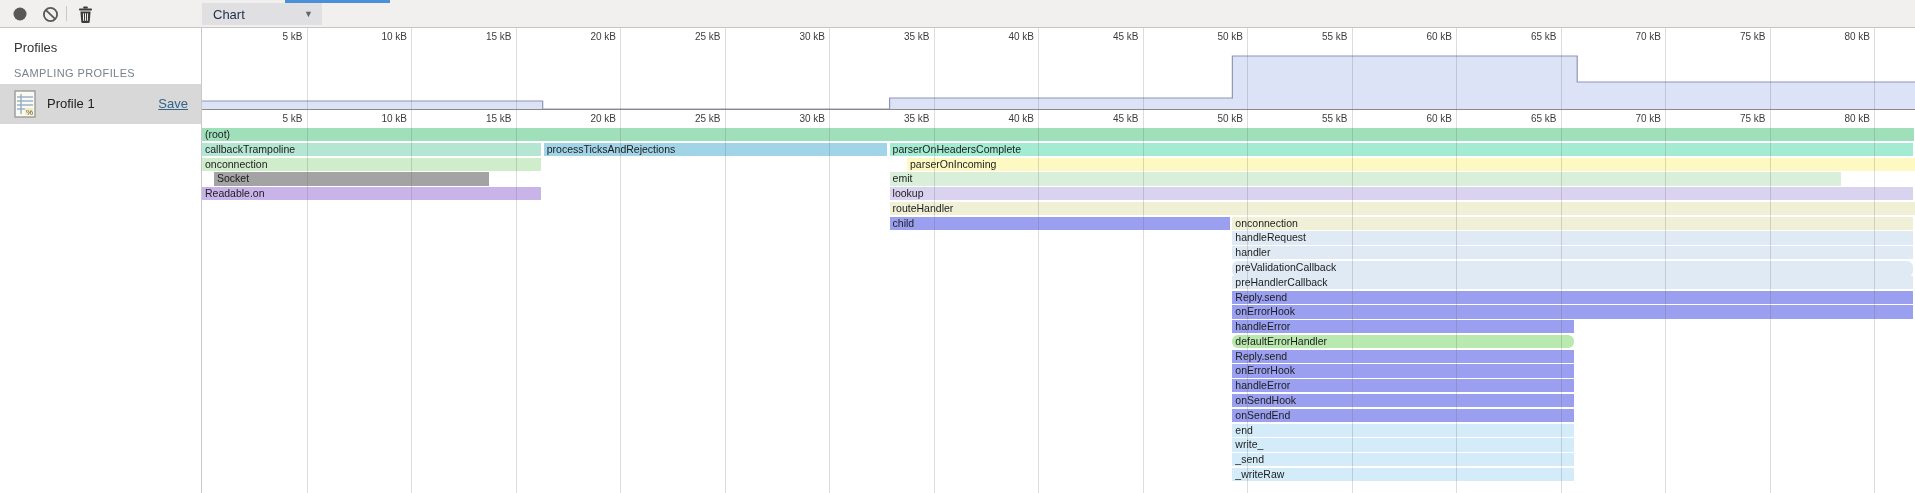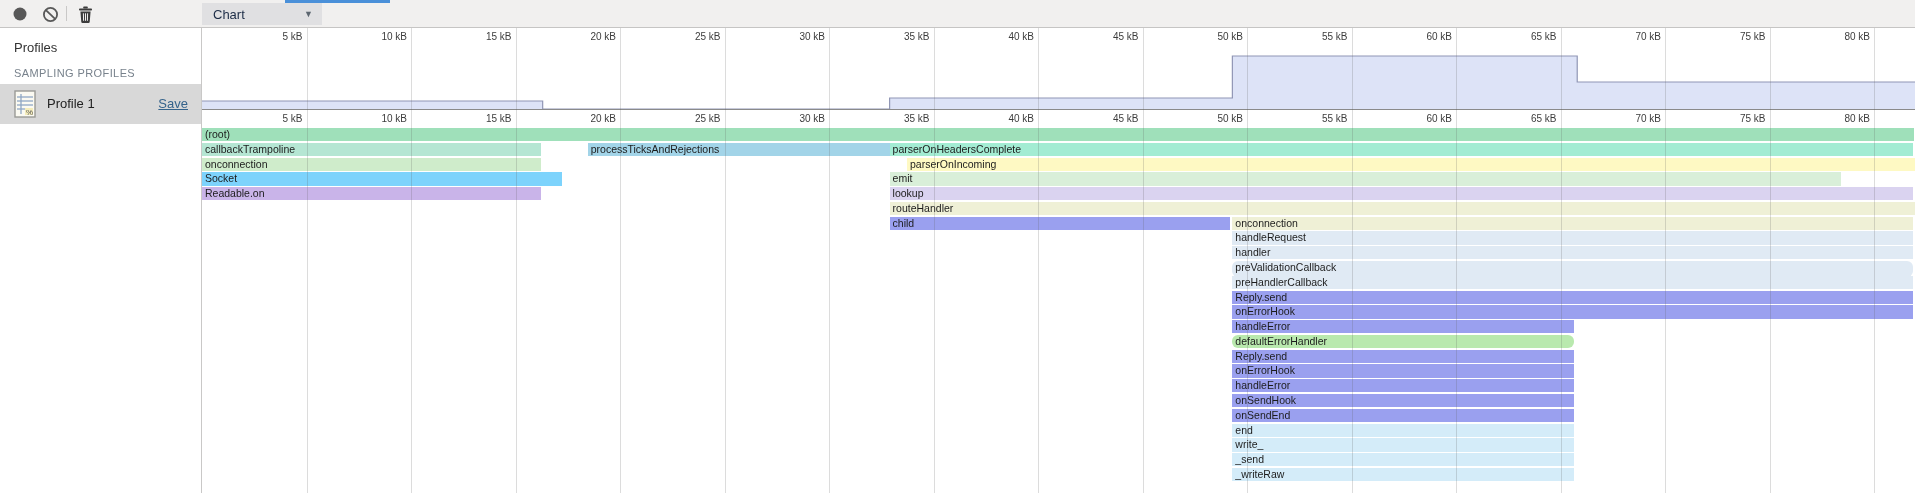--- a/index.html
+++ b/index.html
@@ -142,29 +142,29 @@
         <span class="tick-label" style="left: 1401px;">70 kB</span>
         <span class="tick-label" style="left: 1505.5px;">75 kB</span>
         <span class="tick-label" style="left: 1610px;">80 kB</span>
       </div>
     <div class="rows" id="rows">
         <div class="frow" style="top: 0px;">
           <div class="fbar" style="left: 0px; width: 1711.5px; height: 13.2px; background: rgb(159, 224, 186);"><span>(root)</span></div>
         </div>
         <div class="frow" style="top: 14.78px;">
           <div class="fbar" style="left: 0px; width: 339.17px; height: 13.2px; background: rgb(181, 230, 211);"><span>callbackTrampoline</span></div>
-          <div class="fbar" style="left: 341.715px; width: 343.35px; height: 13.2px; background: rgb(162, 212, 232); margin-left: 44px;"><span>processTicksAndRejections</span></div>
+          <div class="fbar" style="left: 341.715px; width: 343.35px; height: 13.2px; background: rgb(162, 212, 232);"><span>processTicksAndRejections</span></div>
           <div class="fbar" style="left: 687.61px; width: 1023.89px; height: 13.2px; background: rgb(163, 236, 211);"><span>parserOnHeadersComplete</span></div>
         </div>
         <div class="frow" style="top: 29.56px;">
           <div class="fbar" style="left: 0px; width: 339.17px; height: 13.2px; background: rgb(207, 236, 203);"><span>onconnection</span></div>
           <div class="fbar" style="left: 705px; width: 1223px; height: 13.2px; background: #fef9c3;"><span>parserOnIncoming</span></div>
         </div>
         <div class="frow" style="top: 44.34px;">
-          <div class="fbar" style="left: 0px; width: 360px; height: 13.2px; background: #7dd3fc;"><span>Socket</span></div>
+          <div class="fbar" style="left: 12px; width: 275px; height: 13.2px; background: #a3a3a3;"><span>Socket</span></div>
           <div class="fbar" style="left: 687.61px; width: 951px; height: 13.2px; background: rgb(217, 239, 217);"><span>emit</span></div>
         </div>
         <div class="frow" style="top: 59.12px;">
           <div class="fbar" style="left: 0px; width: 339.17px; height: 13.2px; background: rgb(201, 180, 233);"><span>Readable.on</span></div>
           <div class="fbar" style="left: 687.61px; width: 1023.89px; height: 13.2px; background: rgb(218, 211, 240);"><span>lookup</span></div>
         </div>
         <div class="frow" style="top: 73.9px;">
           <div class="fbar" style="left: 687.61px; width: 1218px; height: 13.2px; background: rgb(239, 240, 214);"><span>routeHandler</span></div>
         </div>
         <div class="frow" style="top: 88.68px;">

